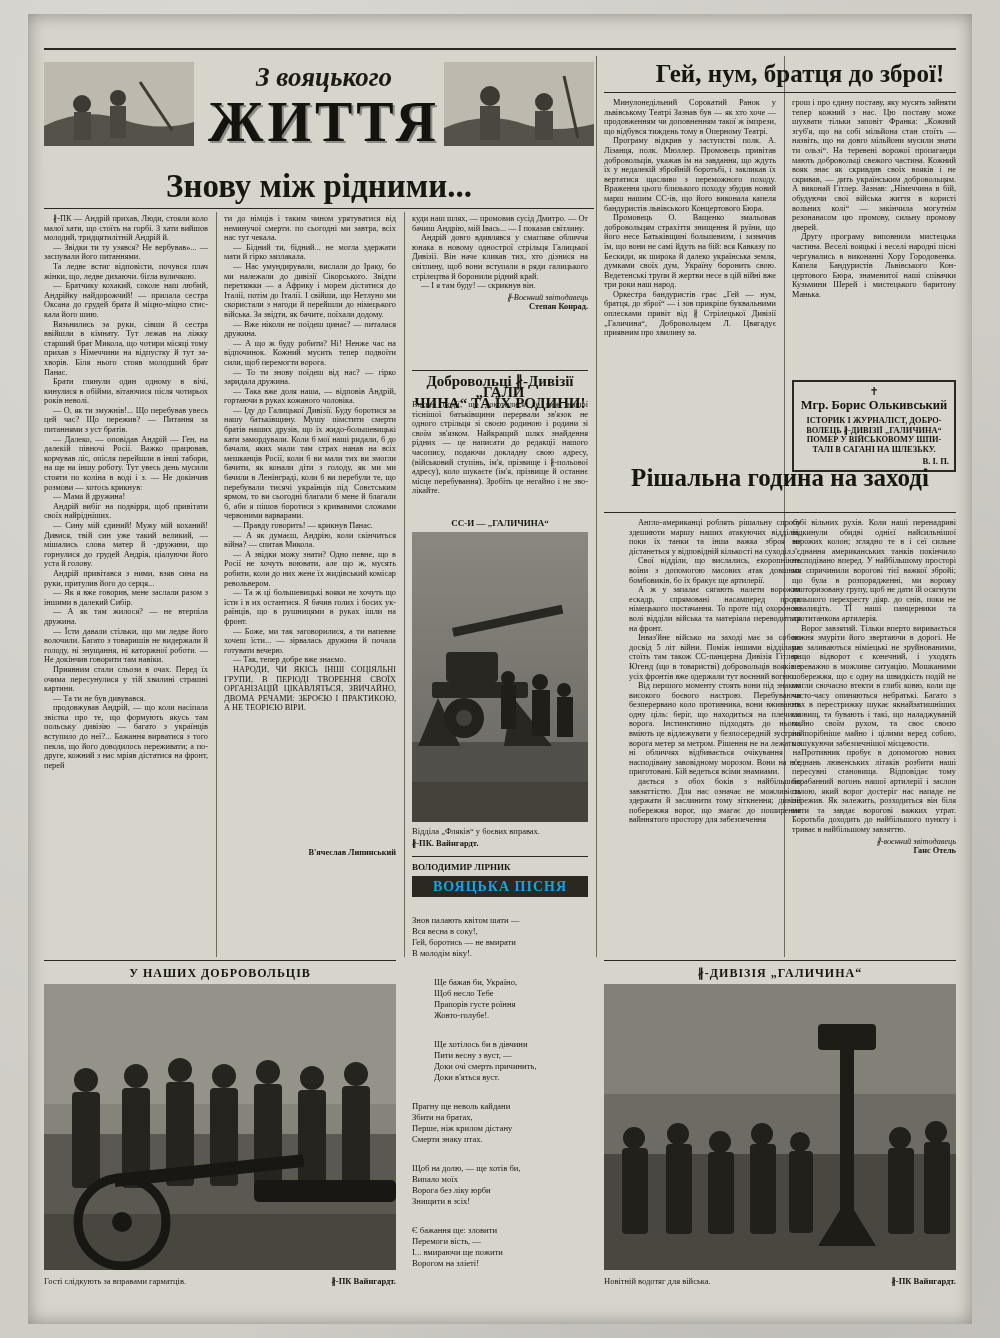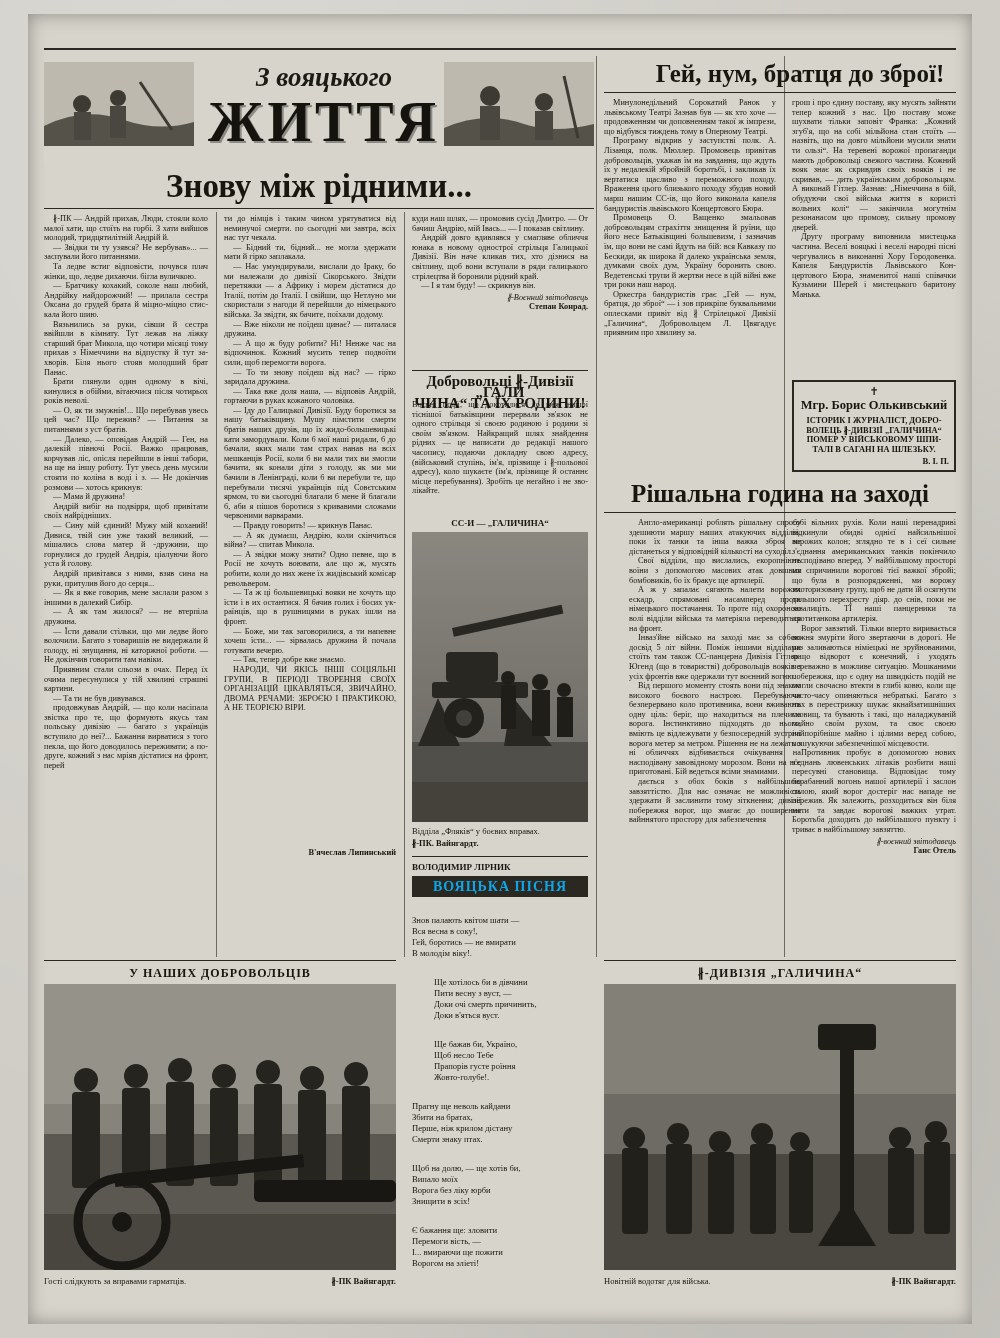--- a/index.html
+++ b/index.html
@@ -187,28 +187,28 @@
   <div class="cap capb" style="left:412px;top:838px;width:176px;">∦-ПК. Вайнгардт.</div>
 
   <div class="rule" style="left:412px;top:856px;width:176px;height:1px;"></div>
   <div style="position:absolute;left:412px;top:862px;width:176px;font-weight:bold;font-size:9px;">ВОЛОДИМИР ЛІРНИК</div>
   <div class="banner" style="left:412px;top:876px;width:176px;height:21px;line-height:21px;font-size:14px;letter-spacing:1px;">ВОЯЦЬКА ПІСНЯ</div>
   <div class="verse" style="position:absolute;left:412px;top:904px;width:176px;white-space:pre-line;">
     <p>Знов палають квітом шати —
 Вся весна в соку!,
 Гей, боротись — не вмирати
 В молодім віку!.</p>
+    <p style="padding-left:22px;">Ще бажав би, Україно,
+Щоб несло Тебе
+Прапорів густе роїння
+Жовто-голубе!.</p>
     <p style="padding-left:22px;">Ще хотілось би в дівчини
 Пити весну з вуст, —
 Доки очі смерть причинить,
 Доки в'яться вуст.</p>
-    <p style="padding-left:22px;">Ще бажав би, Україно,
-Щоб несло Тебе
-Прапорів густе роїння
-Жовто-голубе!.</p>
     <p>Прагну ще неволь кайдани
 Збити на братах,
 Перше, ніж крилом дістану
 Смерти знаку птах.</p>
     <p>Щоб на долю, — ще хотів би,
 Випало моїх
 Ворога без ліку юрби
 Знищити в зсіх!</p>
     <p>Є бажання ще: зловити
 Перемоги вість, —
@@ -230,21 +230,21 @@
     <p>Другу програму виповнила ми­стецька частина. Веселі вояцькі і веселі народні пісні чергувались в виконанні Хору Городовенка. Ка­пеля Бандуристів Львівського Кон­цертового Бюра, знаменитої наші співачки Кузьмини Шерей і ми­стецького баритону Манька.</p>
   </div>
 
   <div style="position:absolute;left:792px;top:380px;width:164px;border:2px solid #2a2820;padding:4px 5px;box-sizing:border-box;">
     <div style="text-align:center;font-size:11px;line-height:11px;">✝</div>
     <div style="text-align:center;font-weight:bold;font-size:12.5px;margin-top:1px;">Мгр. Борис Олькивський</div>
     <div style="text-align:center;font-weight:bold;font-size:8.4px;line-height:9.6px;margin-top:3px;">ІСТОРИК І ЖУРНАЛІСТ, ДОБРО­ВОЛЕЦЬ ∦-ДИВІЗІЇ „ГАЛИЧИНА“ ПОМЕР У ВІЙСЬКОВОМУ ШПИ­ТАЛІ В САГАНІ НА ШЛЕЗЬКУ.</div>
     <div class="sigb" style="font-size:8.6px;margin-top:2px;">В. І. П.</div>
   </div>
 
-  <div class="headline" style="left:604px;top:480px;width:352px;font-size:25px;">Рішальна година на заході</div>
+  <div class="headline" style="left:604px;top:464px;width:352px;font-size:25px;">Рішальна година на заході</div>
   <div class="rule" style="left:604px;top:512px;width:352px;height:1px;"></div>
 
   <div class="col" style="left:629px;top:518px;width:172px;">
     <p>Англо-американці роблять рішаль­ну спробу здешиюти маршу наших атакуючих відділів, поки їх танки та інша важка зброя не дістанеться у відповідній кількості на суходіл.</p>
     <p>Свої відділи, що вислались, еко­ропніють воїни з допомогою масових атак довшвих бомбовиків, бо їх бракує ще артилерії.</p>
     <p>А ж у запалає сягають налети во­рожих ескадр, спрямовані насамперед проти німецького постачання. То проте під охороною волі відділи війська та матеріяла переводиться на фронт.</p>
     <p>Інваз'йне військо на заході має за собою досвід 5 літ війни. Поміж іншими відділами стоїть там також СС-панцерна Дивізія Гітлер-Югенд (що в товаристві) добровольців во­яків з усіх фронтів вже одержали тут воєнний вогню.</p>
     <p>Від першого моменту стоять вони під знаком високого боєвого настрою. Перебуваючи безперерва­но коло противника, вони вживають одну ціль: беріг, що находиться на плечима ворога. Інстинктивно підхо­дять до нього, вміють це відлежувати у безпосередній зустрічі ворога мет­ер за метром. Рішення не на ле­жать з ні обличчях відбивається очікування на насподівану заво­відному морозом. Вони на все при­готовані. Бій ведеться всіми знами­ами.</p>
     <p>дається з обох боків з найбільшою завзяттістю. Для нас означає не можливість здержати й заслинити тому зіткнення; дивізії побережжя во­рог, що змагає до поширення вайн­нятого простору для забезпечення</p>
   </div>

